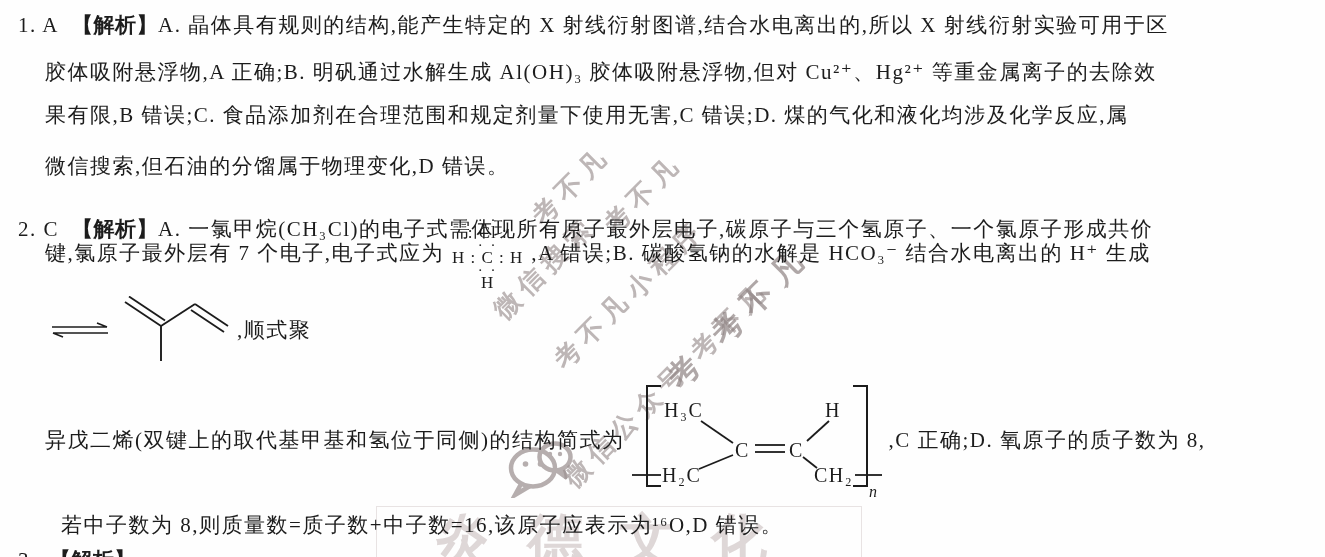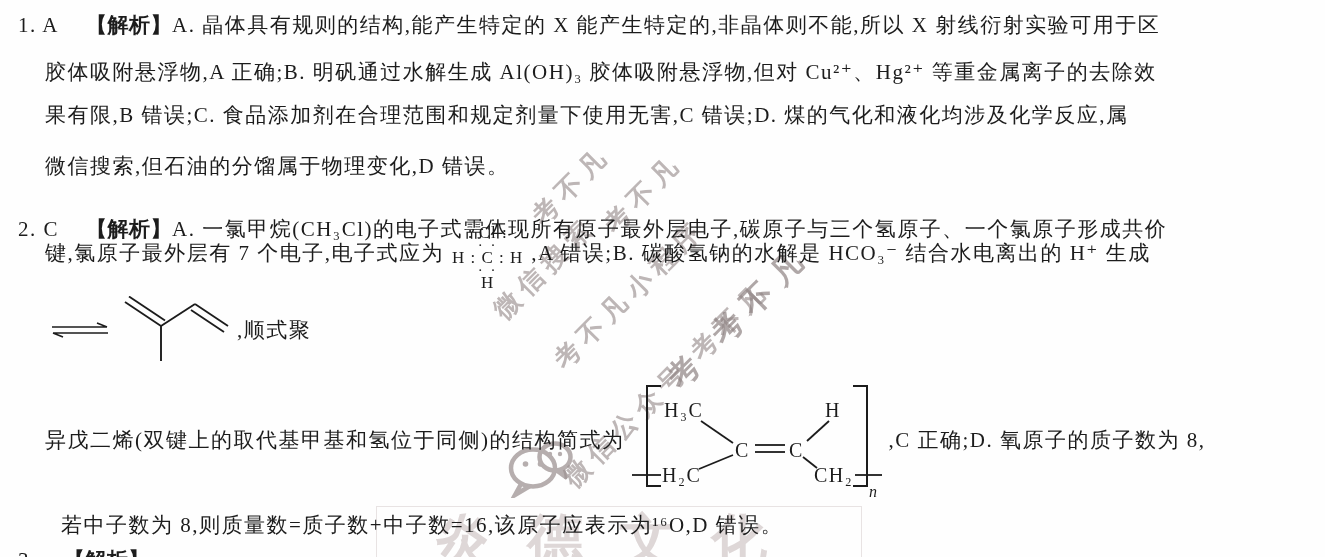--- a/index.html
+++ b/index.html
@@ -7,21 +7,21 @@
     position:relative;width:1325px;height:557px;overflow:hidden;background:#fefefe;
     font-family:"Liberation Serif","DejaVu Serif",serif;
     color:#1c1c1c;font-size:21px;
   }
   .line{
     position:absolute;left:0;height:30px;line-height:30px;white-space:nowrap;
     letter-spacing:1.5px;
   }
   .indent{padding-left:45px;}
   .qline{padding-left:18px;}
-  .qnum{margin-right:27px;}
+  .qnum{margin-right:13px;}
   .tag{font-weight:bold;letter-spacing:0.5px;}
   .flexline{display:flex;align-items:center;}
   .seg{flex-shrink:0;}
   
   .lewis{
     display:inline-block;flex-shrink:0;text-align:center;
     font-size:17px;letter-spacing:1px;line-height:1;margin:0 8px;
   }
   .lewis .dots{font-size:15px;line-height:8px;letter-spacing:2px;}
   .lewis .atoms{line-height:17px;}
@@ -75,21 +75,21 @@
         <circle cx="54" cy="18" r="2.2"></circle>
       </g>
     </svg>
 
     <div class="brand">
       <span>炎德文化</span>
     </div>
   </div>
 
   <div class="line qline" style="top:10px;">
-    <span class="qnum">1. A</span><b class="tag">【解析】</b><span>A. 晶体具有规则的结构,能产生特定的 X 能产生特定的,非晶体则不能,所以 X 射线衍射实验可用于区</span>
+    <span class="qnum">1. A</span><b class="tag">【解析】</b><span>A. 晶体具有规则的结构,能产生特定的 X 射线衍射图谱,结合水电离出的,所以 X 射线衍射实验可用于区</span>
   </div>
   <div class="line indent" style="top:57px;">
     <span>胶体吸附悬浮物,A 正确;B. 明矾通过水解生成 Al(OH)₃ 胶体吸附悬浮物,但对 Cu²⁺、Hg²⁺ 等重金属离子的去除效</span>
   </div>
   <div class="line indent" style="top:100px;">
     <span>果有限,B 错误;C. 食品添加剂在合理范围和规定剂量下使用无害,C 错误;D. 煤的气化和液化均涉及化学反应,属</span>
   </div>
   <div class="line indent" style="top:151px;">
     <span>微信搜索,但石油的分馏属于物理变化,D 错误。</span>
   </div>

